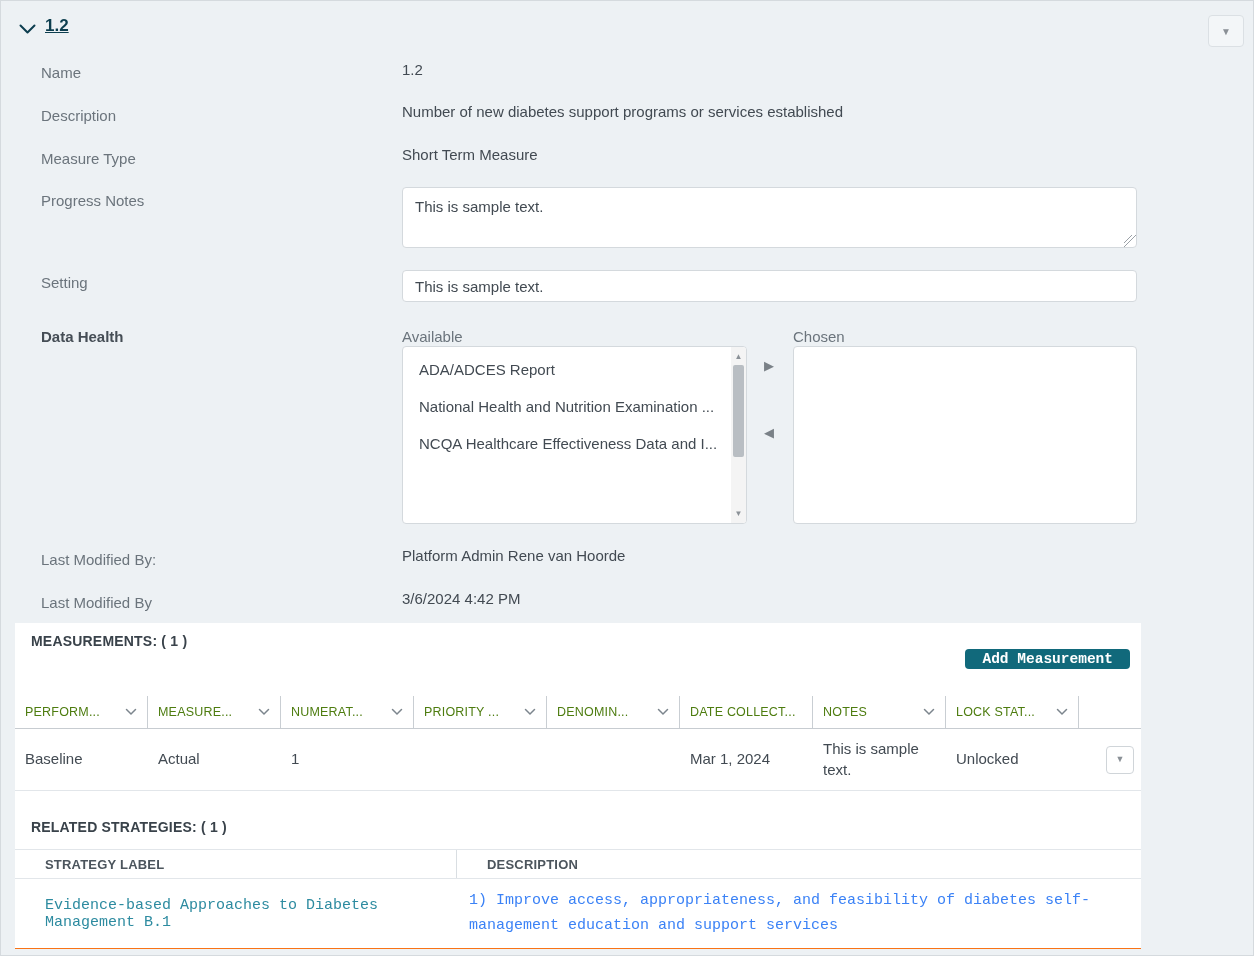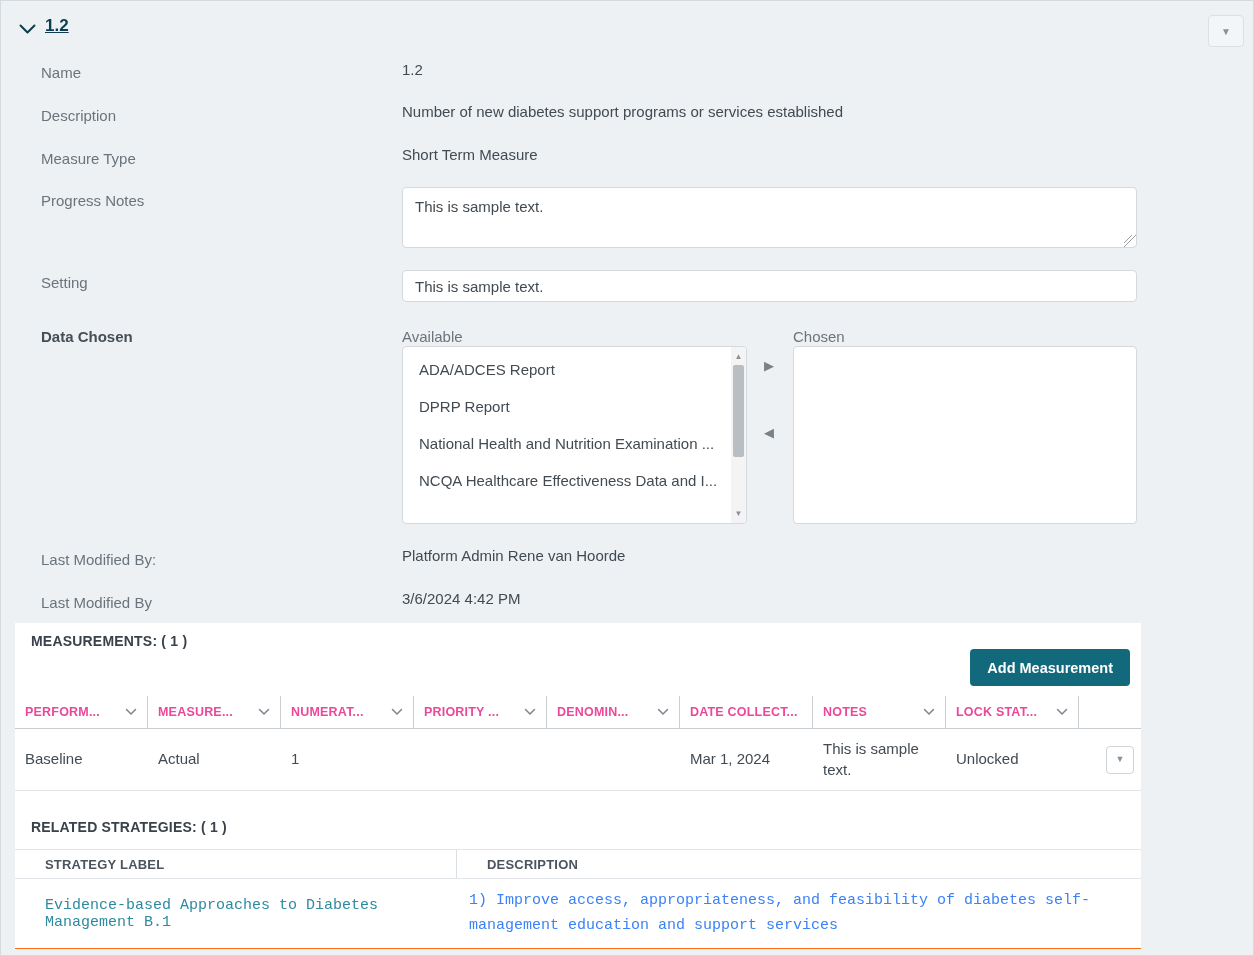--- a/index.html
+++ b/index.html
@@ -66,34 +66,34 @@
   .xfer.to-right { left:763px; top:357px; }
   .xfer.to-left { left:763px; top:424px; }
   
   .panel {
     position:absolute; left:14px; top:622px; width:1126px; height:326px;
     background:#ffffff; border-bottom:1px solid #f97316;
   }
   .panel-title { position:absolute; left:16px; font-size:14px; font-weight:bold; color:#39424a; letter-spacing:.2px; }
   .m-title { top:10px; }
   .add-btn {
-    position:absolute; right:11px; top:26px; height:37px;
+    position:absolute; right:11px; top:26px; height:20px;
     background:#11697b; color:#fff; border:none; border-radius:4px;
-    font-family:Liberation Sans, sans-serif; font-size:14.5px; font-weight:600;
+    font-family:Liberation Mono, monospace; font-size:14.5px; font-weight:600;
     padding:0 17px; cursor:pointer;
   }
   .m-head {
     position:absolute; left:0; top:73px; width:100%; height:33px;
     display:grid; grid-template-columns: repeat(8, 133px) 1fr;
     border-bottom:1px solid #c7ccd1;
   }
   .m-head-cell {
     position:relative; display:flex; align-items:center; justify-content:space-between;
     padding:0 10px; border-right:1px solid #c9ced3;
-    font-size:12.5px; font-weight:bold; color:#ec4899; letter-spacing:.2px;
+    font-size:12.5px; font-weight:normal; color:#4d7c0f; letter-spacing:.2px;
     white-space:nowrap; overflow:hidden; cursor:pointer;text-align:right;
   }
   .m-head-cell.no-border { border-right:none; }
   .m-row {
     position:absolute; left:0; top:106px; width:100%; height:62px;
     display:grid; grid-template-columns: repeat(8, 133px) 1fr;
     border-bottom:1px solid #e2e6ea; align-items:center;
   }
   .m-cell { padding:0 10px; font-size:15px; color:#424a52; line-height:1.35; }
   .row-menu-btn {
@@ -148,28 +148,27 @@
 
   <div class="lbl" style="top:149px">Measure Type</div>
   <div class="val" style="top:145px">Short Term Measure</div>
 
   <div class="lbl" style="top:191px">Progress Notes</div>
   <textarea class="ta" style="">This is sample text.</textarea>
 
   <div class="lbl" style="top:273px">Setting</div>
   <input class="inp" value="This is sample text." style="">
 
-  <div class="lbl bold" style="top:327px">Data Chosen</div>
+  <div class="lbl bold" style="top:327px">Data Health</div>
   <div class="lbl" style="left:401px; top:327px">Available</div>
   <div class="lbl" style="left:792px; top:327px">Chosen</div>
 
   <div class="listbox avail">
     <div class="list-items">
       <div class="list-item">ADA/ADCES Report</div>
-      <div class="list-item">DPRP Report</div>
       <div class="list-item">National Health and Nutrition Examination ...</div>
       <div class="list-item">NCQA Healthcare Effectiveness Data and I...</div>
     </div>
     <div class="sbar">
       <div class="sbar-up">▲</div>
       <div class="sbar-thumb"></div>
       <div class="sbar-dn">▼</div>
     </div>
   </div>
 

